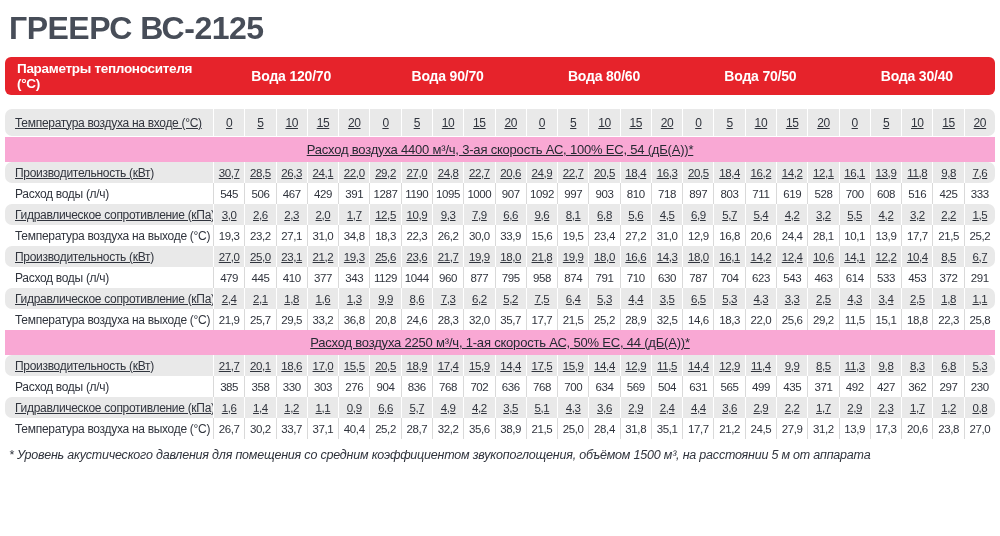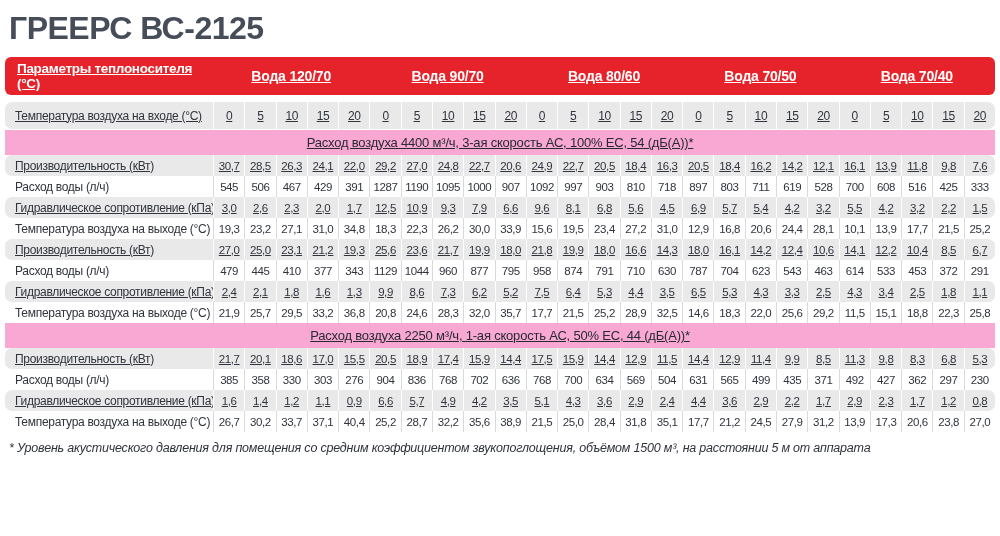--- a/index.html
+++ b/index.html
@@ -19,22 +19,21 @@
     font-size:32px;font-weight:bold;color:var(--title);
     letter-spacing:-0.5px;margin:2px 0 10px 4px;
   }
   .grid-row{
     display:grid;
     grid-template-columns:208px repeat(25, 1fr);
     align-items:stretch;
   }
   .red-band{
     background:var(--accent);color:#fff;height:38px;border-radius:6px;
-    margin-bottom:7px;
-    text-decoration:underline;
+    margin-bottom:14px;
   }
   .red-band .red-label{
     display:flex;align-items:center;padding-left:12px;
     font-size:13.5px;font-weight:bold;letter-spacing:-0.3px;
   }
   .red-band .red-group{
     grid-column:span 5;display:flex;align-items:center;justify-content:center;
     font-size:14px;font-weight:bold;letter-spacing:-0.2px;
   }
   .row{height:21px;}
@@ -67,21 +66,21 @@
 <div class="page">
 
   <h1 class="title">ГРЕЕРС ВС-2125</h1>
 
   <div class="grid-row red-band">
     <div class="red-label">Параметры теплоносителя (°С)</div>
     <div class="red-group">Вода 120/70</div>
     <div class="red-group">Вода 90/70</div>
     <div class="red-group">Вода 80/60</div>
     <div class="red-group">Вода 70/50</div>
-    <div class="red-group">Вода 70/40</div>
+    <div class="red-group">Вода 30/40</div>
   </div>
 
   <div class="grid-row row striped subheader" id="inlet-row">
     <div class="label">Температура воздуха на входе (°С)</div>
   <div class="cell">0</div>
       <div class="cell">5</div>
       <div class="cell">10</div>
       <div class="cell">15</div>
       <div class="cell">20</div>
       <div class="cell">0</div>

